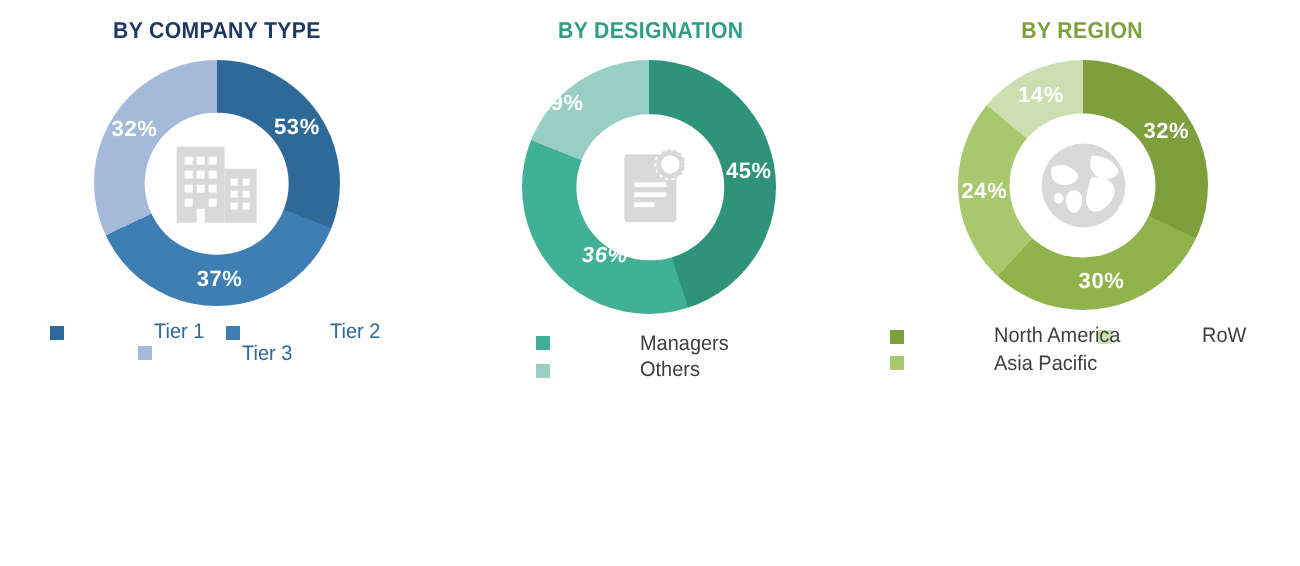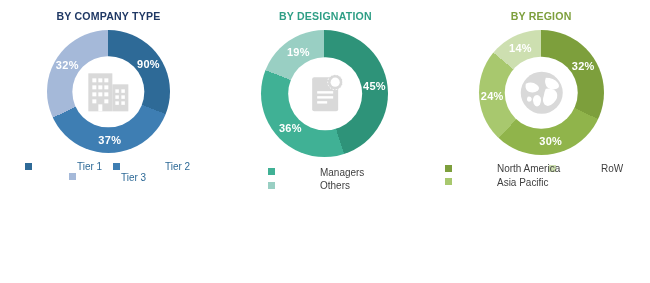--- a/index.html
+++ b/index.html
@@ -140,21 +140,21 @@
             <rect x="35" y="26" width="3.5" height="3.5"></rect>
               <rect x="41" y="26" width="3.5" height="3.5"></rect>
             <rect x="35" y="32" width="3.5" height="3.5"></rect>
               <rect x="41" y="32" width="3.5" height="3.5"></rect>
             <rect x="35" y="38" width="3.5" height="3.5"></rect>
               <rect x="41" y="38" width="3.5" height="3.5"></rect>
           </g>
           <rect x="18" y="41" width="4" height="7" fill="#ffffff"></rect>
         </svg>
       </div>
-      <div class="slice-label" id="lbl-0-0" style="left: 101.684px; top: 34.1912px;">90%</div>
+      <div class="slice-label" id="lbl-0-0" style="left: 101.684px; top: 34.1912px;">53%</div>
       <div class="slice-label" id="lbl-0-1" style="left: 63.0261px; top: 110.061px;">37%</div>
       <div class="slice-label" id="lbl-0-2" style="left: 20.4783px; top: 35.4669px;">32%</div>
     </div>
     <div class="legend row-layout">
       <div class="legend-item">
         <span class="swatch" style="background:#2E6A97"></span>
         <span class="legend-label" style="color:#2E6A97">Tier 1</span>
       </div>
       <div class="legend-item">
         <span class="swatch" style="background:#3E7EB3"></span>
@@ -180,22 +180,22 @@
             <rect x="20" y="36" width="10" height="2.4"></rect>
           </g>
           <g>
             <circle cx="38" cy="17" r="7.5" fill="#D9D9D9"></circle>
             <circle cx="38" cy="17" r="7.5" fill="none" stroke="#ffffff" stroke-width="1" stroke-dasharray="1.6 1.6"></circle>
             <circle cx="38" cy="17" r="4.6" fill="#ffffff"></circle>
           </g>
         </svg>
       </div>
       <div class="slice-label" id="lbl-1-0" style="left: 113.047px; top: 55.6525px;">45%</div>
-      <div class="slice-label" id="lbl-1-1" style="left: 29px; top: 97.8403px;">36%</div>
-      <div class="slice-label" id="lbl-1-2" style="left: 37px; top: 22.0095px;">19%</div>
+      <div class="slice-label" id="lbl-1-1" style="left: 41px; top: 97.8403px; font-style: italic;">36%</div>
+      <div class="slice-label" id="lbl-1-2" style="left: 19px; top: 22.0095px;">19%</div>
     </div>
     <div class="legend col-layout">
       <div class="legend-item">
         <span class="swatch" style="background:#40B195"></span>
         <span class="legend-label" style="color:#3F3F3F">Managers</span>
       </div>
       <div class="legend-item">
         <span class="swatch" style="background:#99CFC3"></span>
         <span class="legend-label" style="color:#3F3F3F">Others</span>
       </div>

